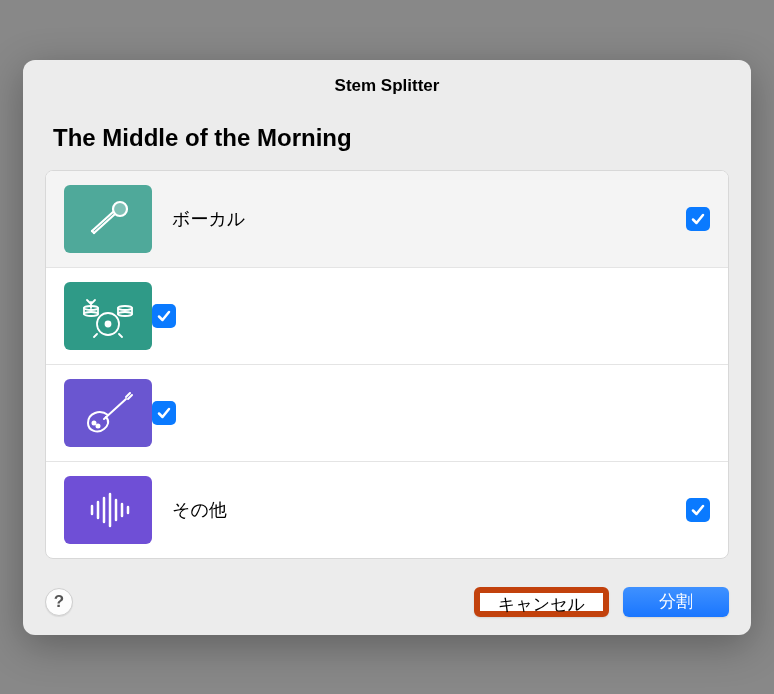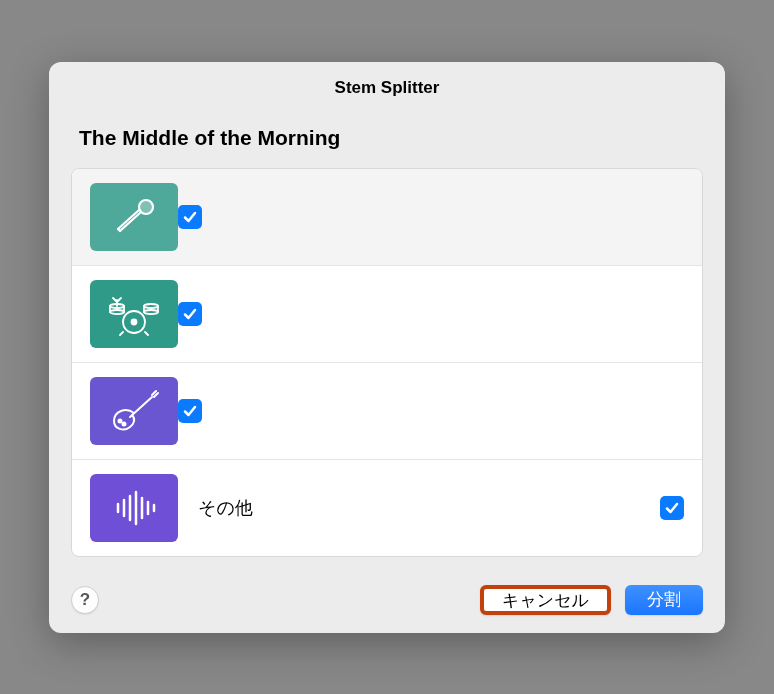--- a/index.html
+++ b/index.html
@@ -13,35 +13,35 @@
       display: flex;
       align-items: center;
       justify-content: center;
       width: 774px;
       height: 694px;
     }
     .dialog {
       background: #ececec;
       border-radius: 12px;
       box-shadow: 0 10px 40px rgba(0,0,0,0.3);
-      width: 676px;
+      width: 728px;
       overflow: hidden;
     }
     .titlebar {
       text-align: center;
       padding: 16px 0;
       font-size: 17px;
       font-weight: 700;
       color: #000;
     }
     .content {
       padding: 0 22px 14px 22px;
     }
     .song-title {
-      font-size: 21px;
+      font-size: 24px;
       font-weight: 700;
       color: #000;
       padding: 12px 8px 18px 8px;
     }
     .stems-list {
       background: #fff;
       border: 1px solid #d8d8d8;
       border-radius: 8px;
       overflow: hidden;
     }
@@ -122,26 +122,26 @@
       border-radius: 6px;
       font-size: 17px;
       border: none;
       cursor: pointer;
       margin-left: 14px;
       box-shadow: 0 1px 2px rgba(0,0,0,0.1);
     }
     .btn-cancel {
       background: #ffffff;
       color: #000;
-      border: 4px solid #c2410c;
+      border: 6px solid #c2410c;
     }
     .btn-primary {
       background: linear-gradient(#3f91ff, #1a76ff);
       color: #fff;
-      padding: 0 22px;
+      padding: 0 36px;
     }
   </style>
 </head>
 <body>
 
 <div class="dialog">
   <div class="titlebar">Stem Splitter</div>
 
   <div class="content">
     <div class="song-title">The Middle of the Morning</div>
@@ -152,20 +152,21 @@
         <div class="stem-icon icon-teal">
           <svg viewBox="0 0 56 44">
             <g stroke="#fff" stroke-width="2.2" fill="none" stroke-linecap="round">
               <circle cx="40" cy="12" r="7" fill="#fff" fill-opacity="0.28"></circle>
               <path d="M35 17 L14 36"></path>
               <path d="M33 15 L12 34"></path>
               <path d="M12 34 L14 36"></path>
             </g>
           </svg>
         </div>
+        <div class="stem-label">ボーカル</div>
         <div class="checkbox">
           <svg viewBox="0 0 16 16">
               <path d="M3 8.5 L6.5 12 L13 4" stroke="#fff" stroke-width="2.5" fill="none" stroke-linecap="round" stroke-linejoin="round"></path>
             </svg>
         </div>
       </div>
 
       <div class="stem-row">
         <div class="stem-icon icon-teal2">
           <svg viewBox="0 0 56 44">

